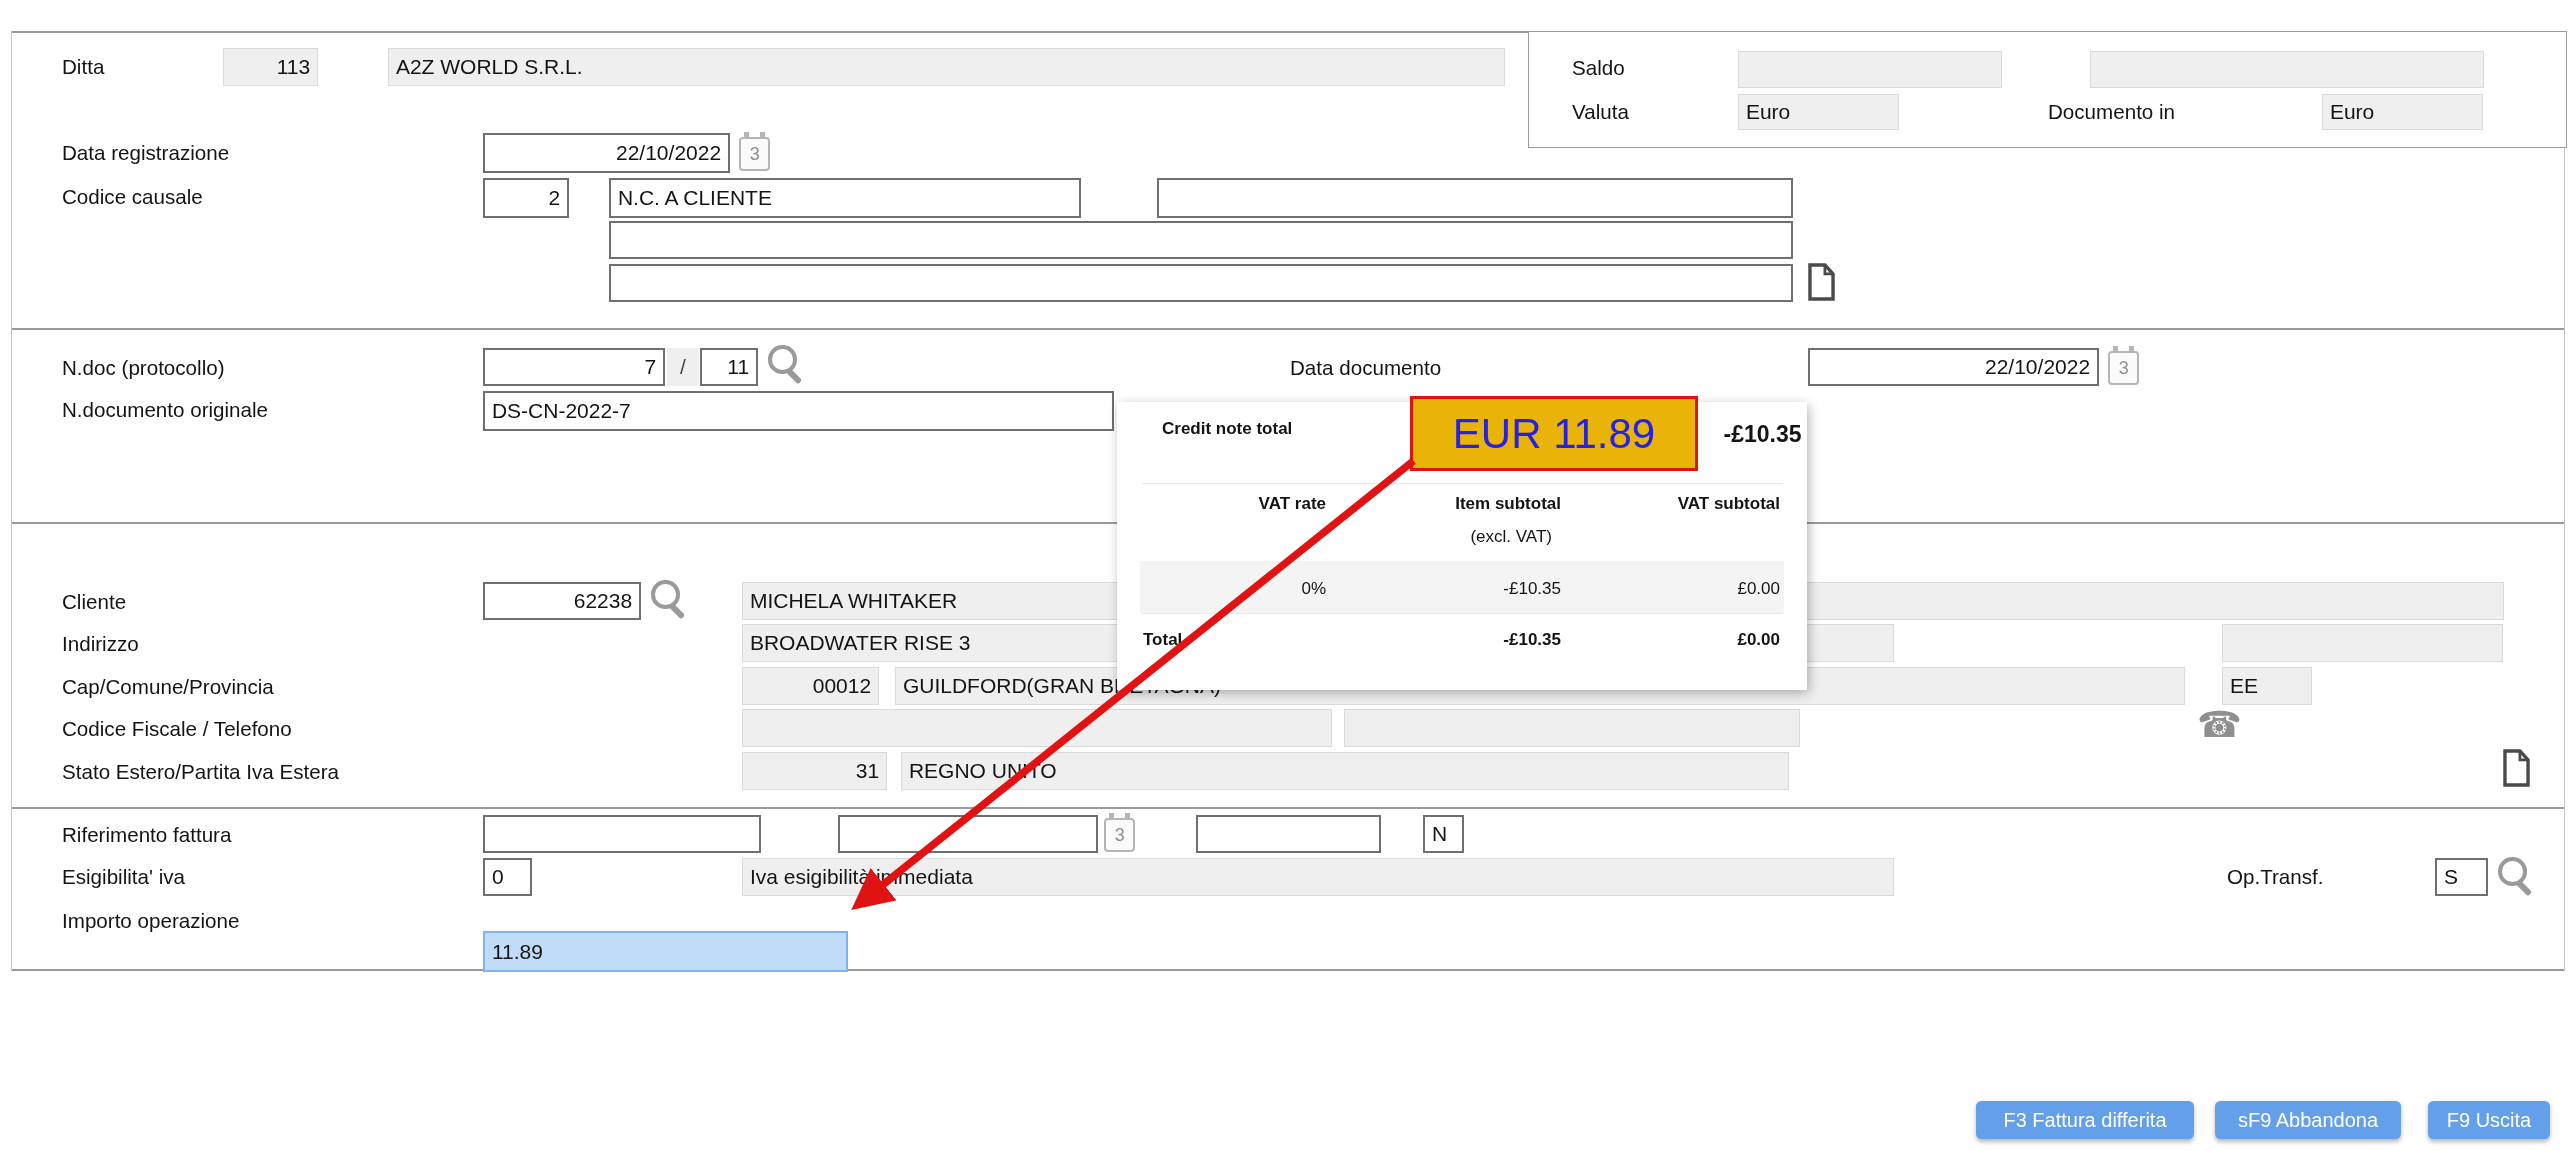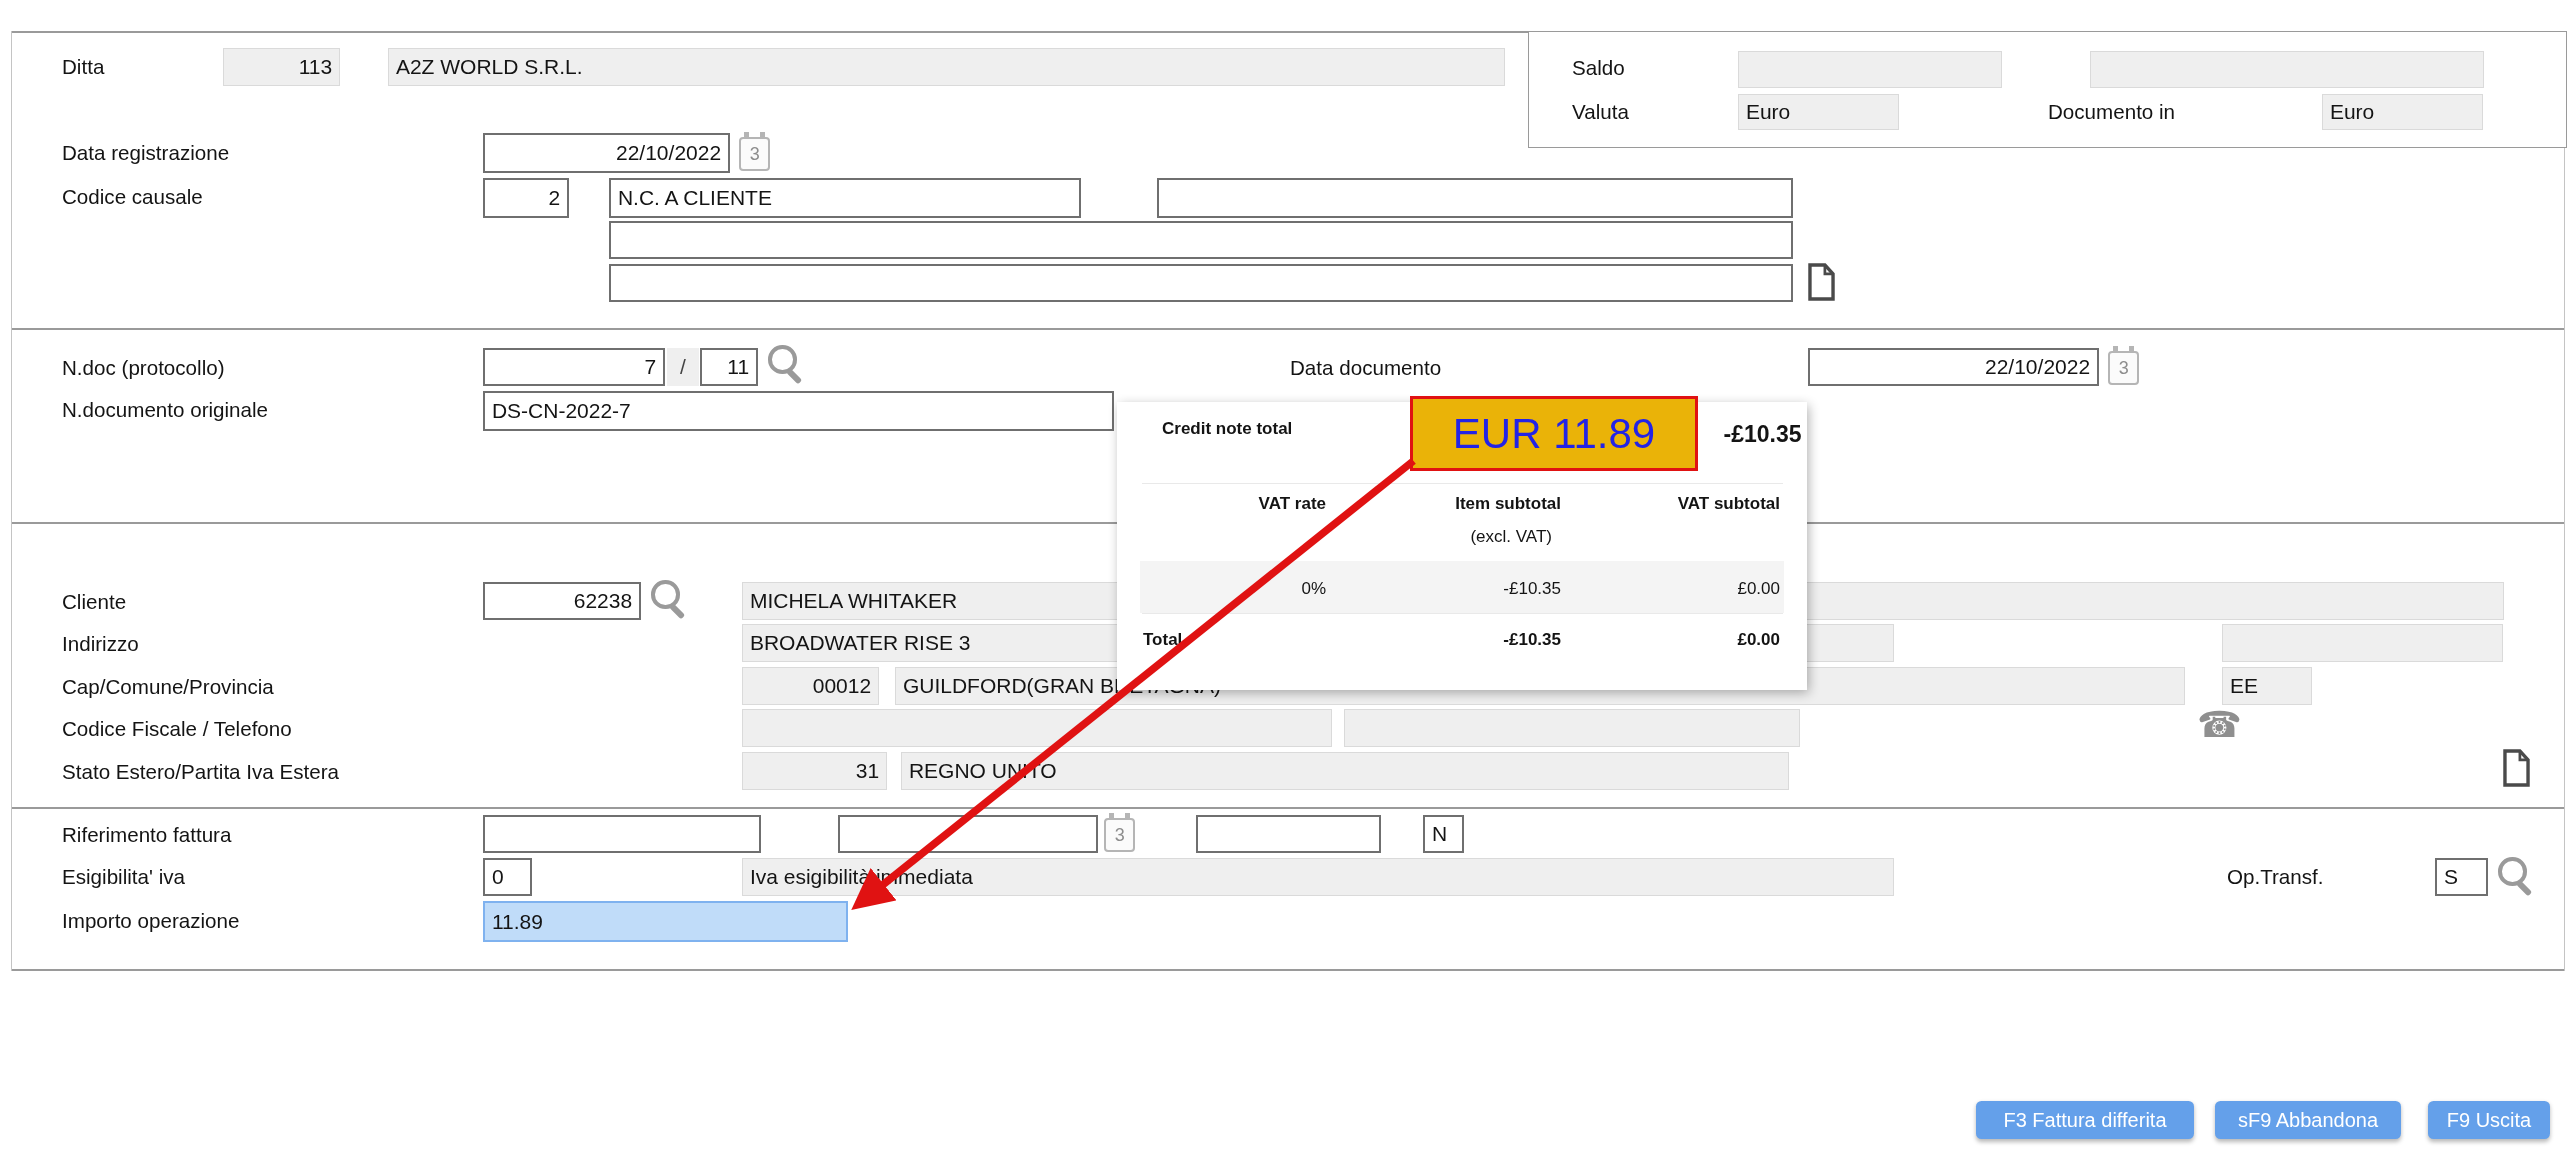--- a/index.html
+++ b/index.html
@@ -3,21 +3,21 @@
 <meta charset="utf-8">
 <style>
   html,body{margin:0;padding:0;background:#fff;}
   .page{position:relative;width:2576px;height:1152px;background:#ffffff;
         font-family:"Liberation Sans",sans-serif;color:#141414;overflow:hidden;}
   .lbl{position:absolute;font-size:20.6px;white-space:nowrap;}
   .fld{position:absolute;box-sizing:border-box;font-size:21px;display:flex;align-items:center;
        padding:0 6.9px;white-space:nowrap;overflow:hidden;}
   .ro{background:#efefef;border:1.4px solid #dadada;}
   .ed{background:#ffffff;border:2.1px solid #6f6f6f;}
-  .sel{background:#c0dcf9;border:2.1px solid #7fb2ef;}
+  .sel{background:#c0dcf9;border:2.1px solid #7fb2ef;margin-top:30px;}
   .right{justify-content:flex-end;}
   .hline{position:absolute;left:11px;width:2554px;height:2.1px;background:#9a9a9a;}
   .vline{position:absolute;top:31px;height:940px;width:1.4px;background:#c4c4c4;}
   .sbox{position:absolute;left:1528px;top:31px;width:1037px;height:115px;border:1.4px solid #9a9a9a;background:#fff;}
   .mag{position:absolute;width:20.6px;height:20.6px;border:4.1px solid #9a9a9a;border-radius:50%;}
   .mag::after{content:"";position:absolute;width:5.5px;height:16.5px;background:#9a9a9a;left:18.5px;top:18.5px;
               transform:rotate(-45deg);border-radius:2.7px;}
   .cal{position:absolute;width:27.4px;height:30px;background:#fbfbfb;border:2.7px solid #b5b5b5;border-radius:4.1px;
        font-size:18px;color:#8d8d8d;display:flex;align-items:center;justify-content:center;}
   .cal::before{content:"";position:absolute;top:-7.5px;left:3.4px;width:4.8px;height:6.2px;background:#b5b5b5;}
@@ -48,21 +48,21 @@
 
   <div class="hline" style="top:31px"></div>
   <div class="hline" style="top:328px"></div>
   <div class="hline" style="top:522px"></div>
   <div class="hline" style="top:807px"></div>
   <div class="hline" style="top:969px"></div>
   <div class="vline" style="left:11px"></div>
   <div class="vline" style="left:2564px"></div>
 
   <div class="lbl" style="left:62px;top:55px">Ditta</div>
-  <div class="fld ro right" style="left:223px;top:48px;width:117px;height:38px">113</div>
+  <div class="fld ro right" style="left:223px;top:48px;width:95px;height:38px">113</div>
   <div class="fld ro" style="left:388px;top:48px;width:1117px;height:38px">A2Z WORLD S.R.L.</div>
 
   <div class="sbox"></div>
   <div class="lbl" style="left:1572px;top:56px">Saldo</div>
   <div class="fld ro" style="left:1738px;top:51px;width:264px;height:37px"></div>
   <div class="fld ro" style="left:2090px;top:51px;width:394px;height:37px"></div>
   <div class="lbl" style="left:1572px;top:100px">Valuta</div>
   <div class="fld ro" style="left:1738px;top:94px;width:161px;height:36px">Euro</div>
   <div class="lbl" style="left:2048px;top:100px">Documento in</div>
   <div class="fld ro" style="left:2322px;top:94px;width:161px;height:36px">Euro</div>

